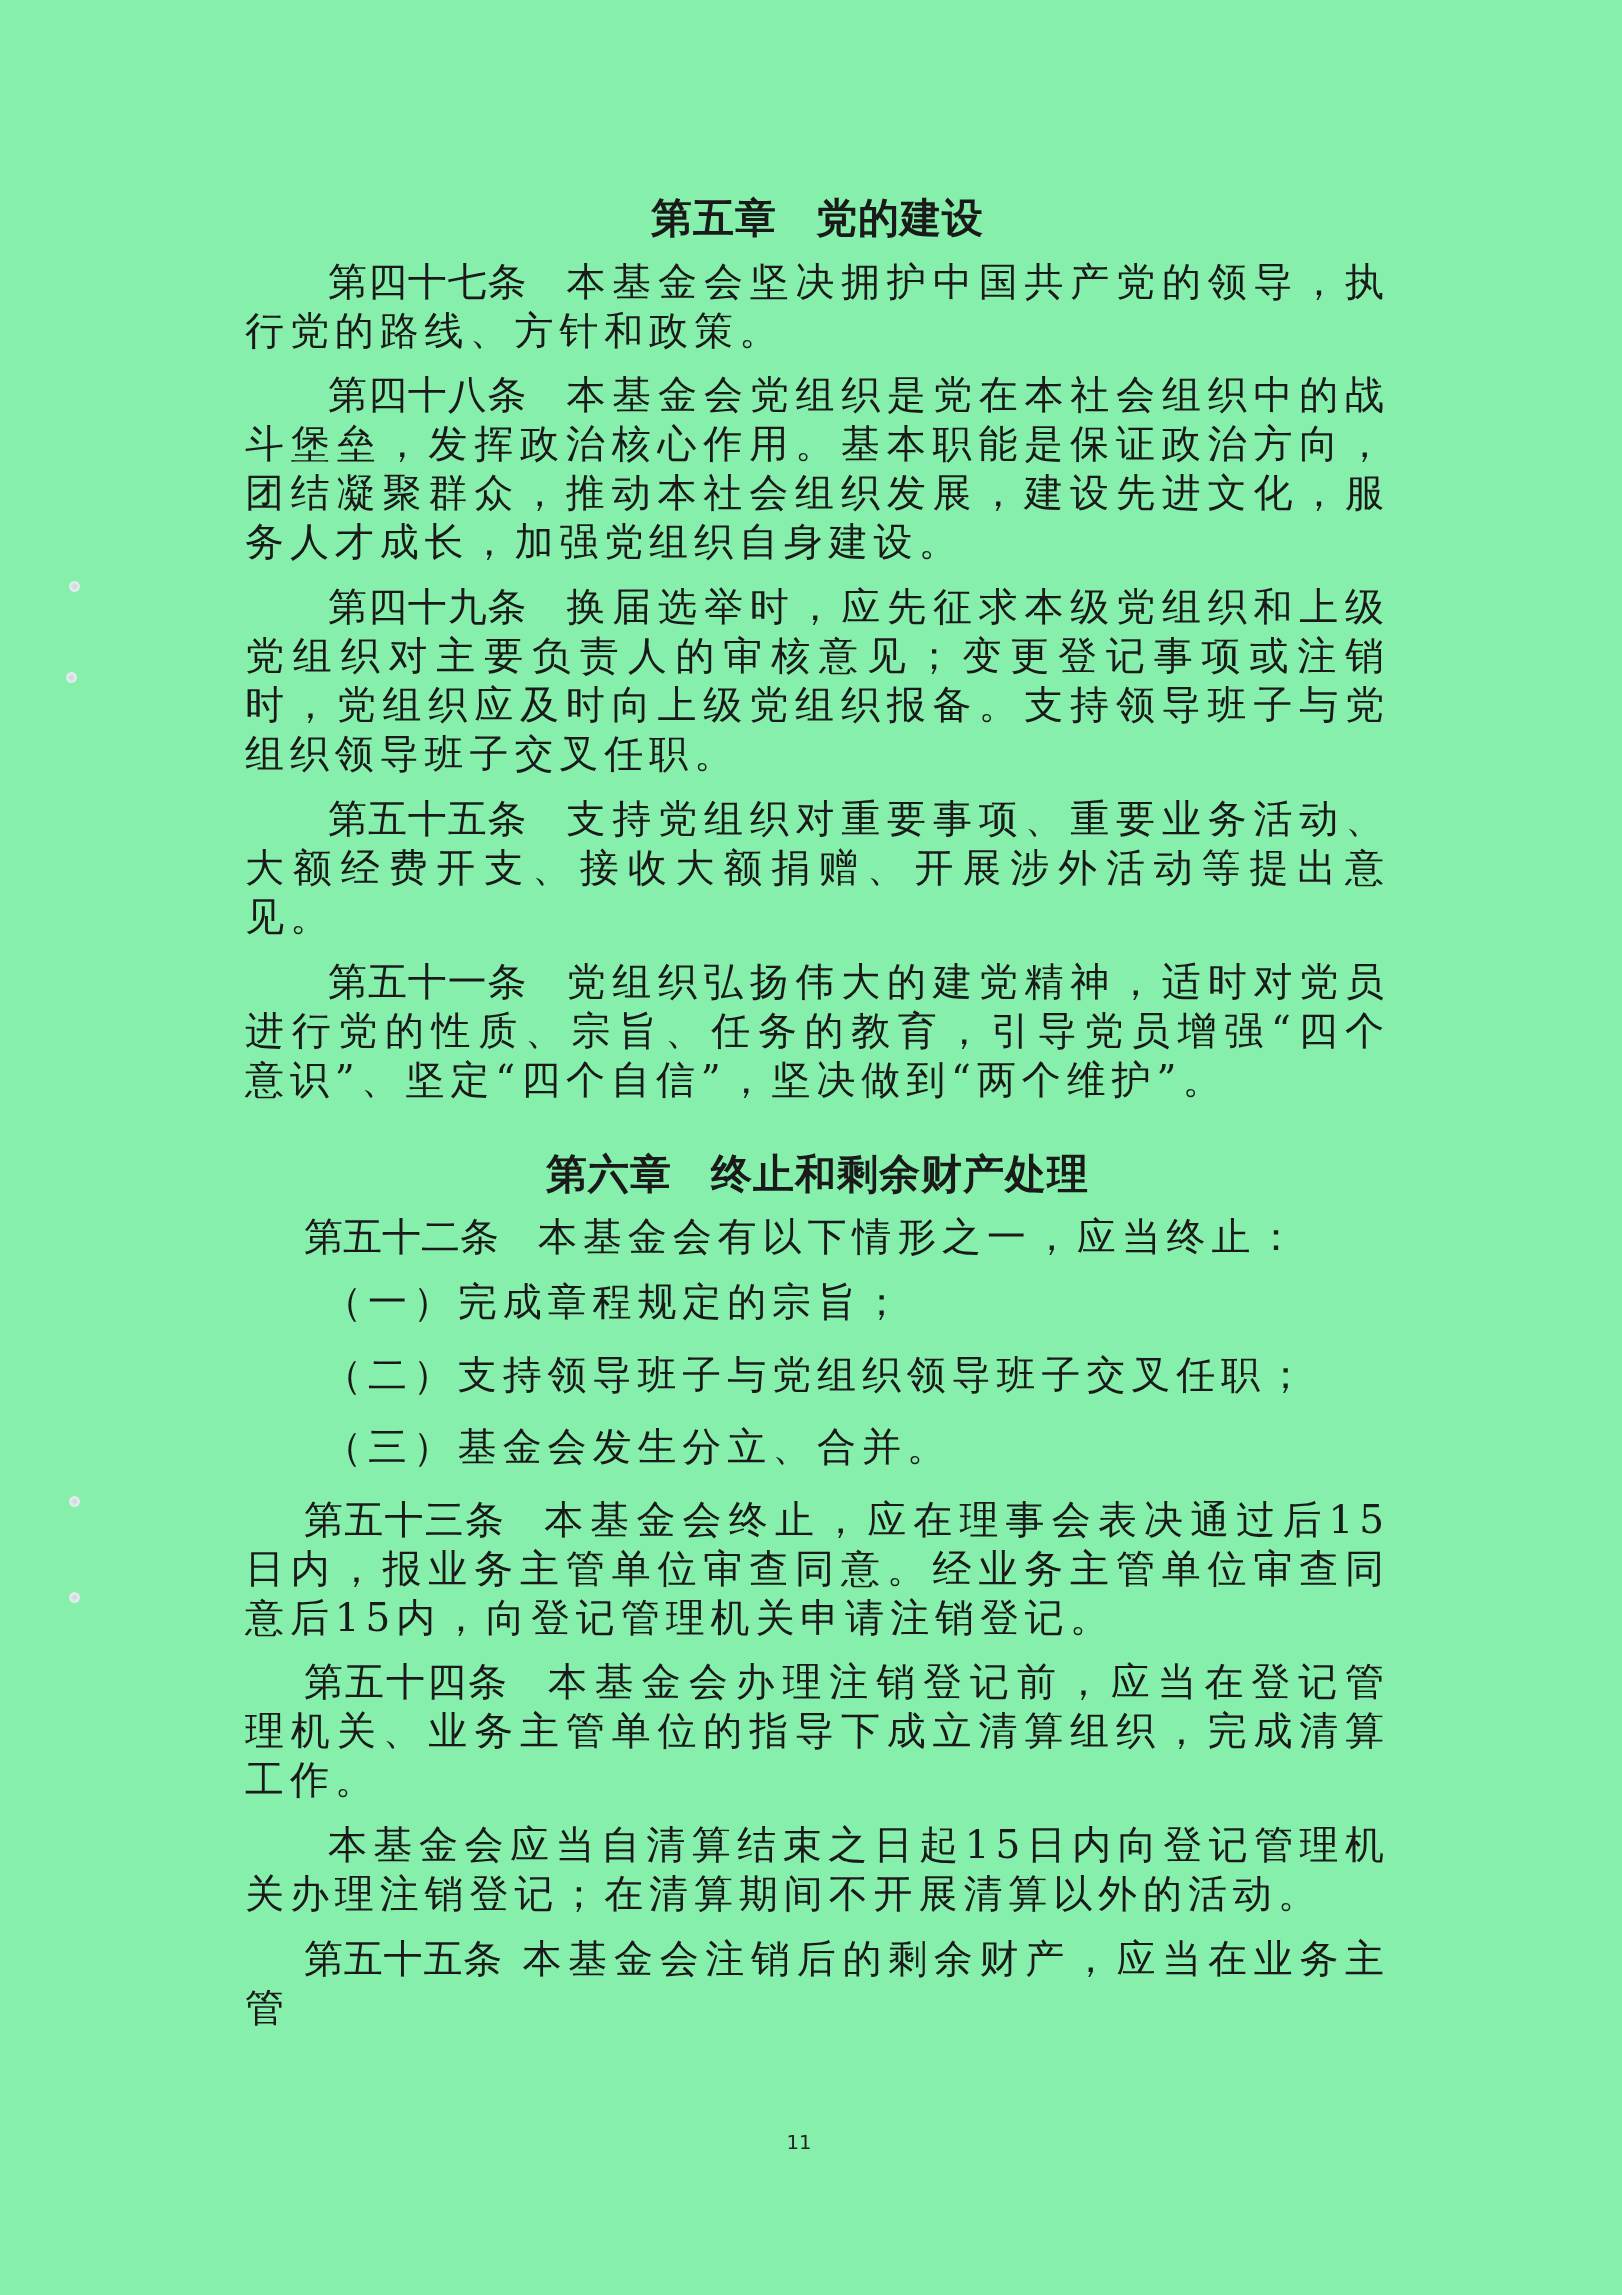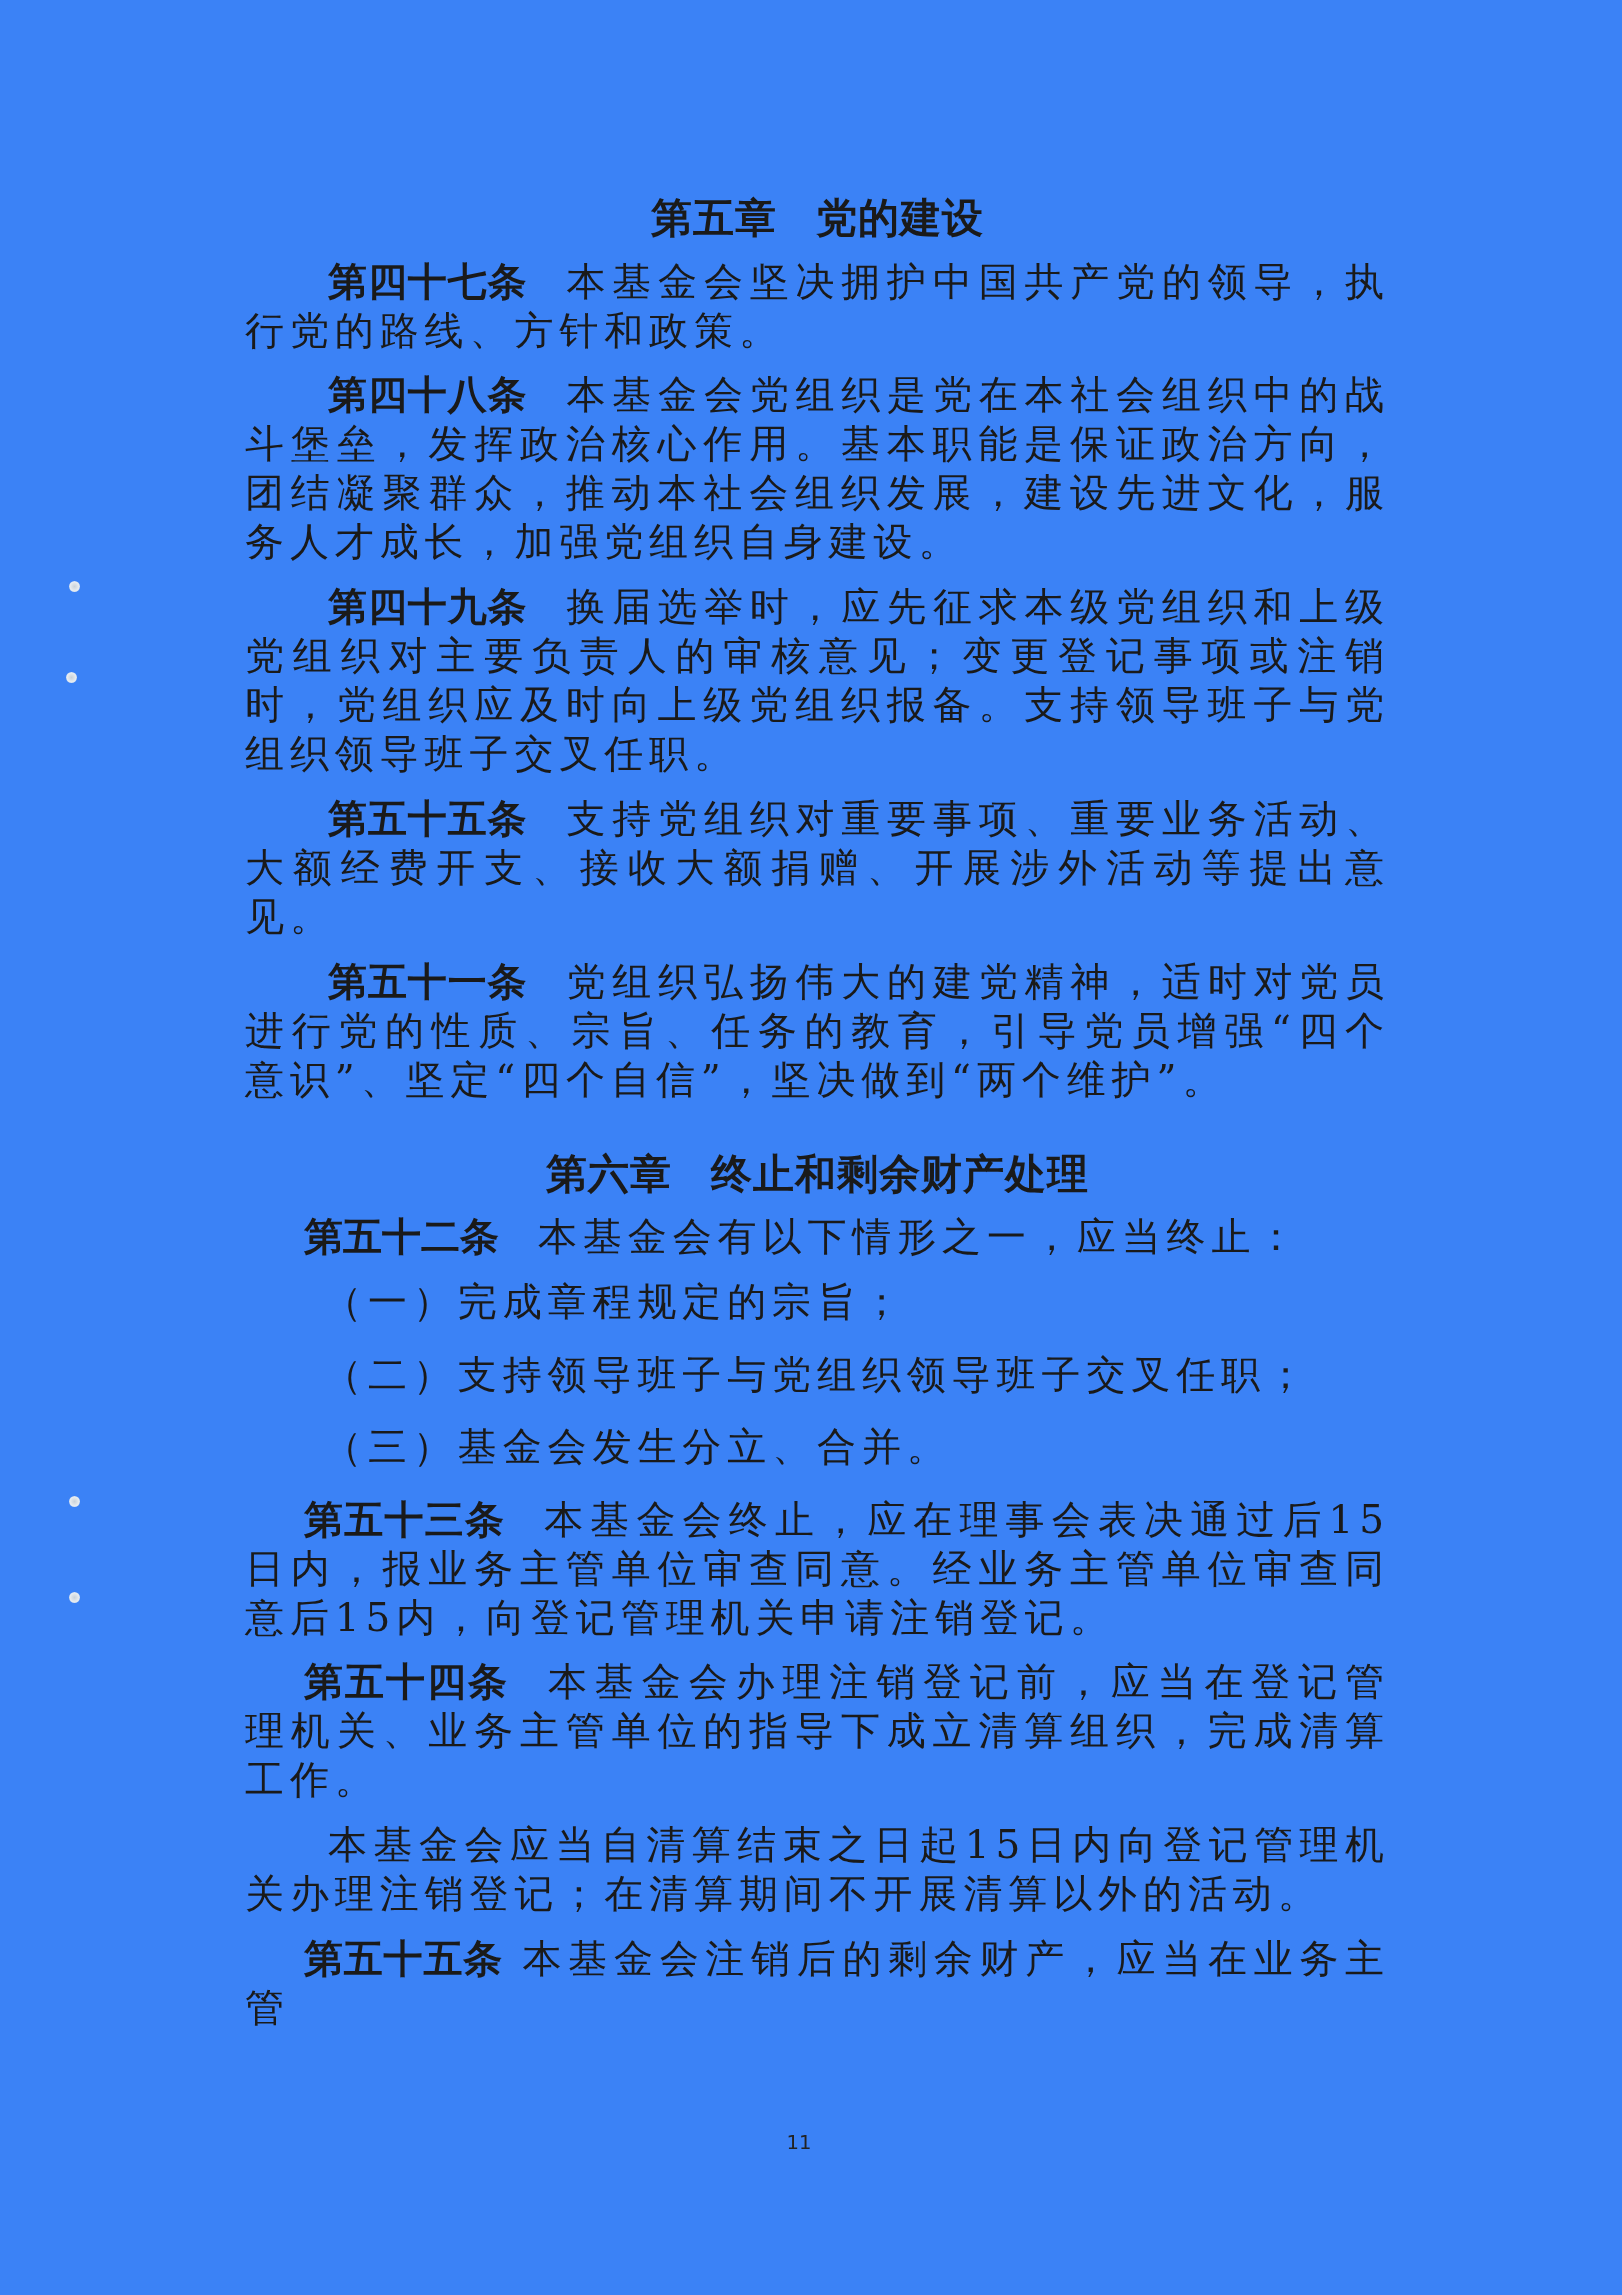--- a/index.html
+++ b/index.html
@@ -1,26 +1,26 @@
 <!DOCTYPE html>
 <html style="font-size:7.8px"><head>
 <meta charset="utf-8">
 <style>
   html, body { margin: 0; padding: 0; background: #ffffff; }
   body { width: 1622px; height: 2295px; position: relative; overflow: hidden;
          font-family: "DejaVu Serif", "Liberation Serif", serif; color: #1a1a1a; }
-  .page { position: absolute; left: 0; top: 0; width: 1622px; height: 2295px; background: #3b82f6; }
+  .page { position: absolute; left: 0; top: 0; width: 1622px; height: 2295px; background: #86efac; }
   .content { position: absolute; left: 245px; top: 191px; width: 1145px; }
   .chapter-title { text-align: center; font-family: "DejaVu Sans", "Liberation Sans", sans-serif;
          font-weight: bold; font-size: 41px; line-height: 54px; letter-spacing: 1px;
          margin: 0 0 11.8px 0; }
   .chapter-title .gap { display: inline-block; width: 39px; }
   .para { font-size: 39px; line-height: 49px; text-align: justify; text-align-last: left;
           letter-spacing: 5.9px; margin: 0 0 15.7px 0; text-indent: 83px; }
-  .para .art { font-family: "DejaVu Sans", "Liberation Sans", sans-serif; font-weight: bold;
+  .para .art { font-family: "DejaVu Sans", "Liberation Sans", sans-serif; font-weight: normal;
           letter-spacing: 0; margin-right: 39px; }
   .item { font-size: 39px; line-height: 49px; letter-spacing: 5.9px; margin: 0 0 23.5px 0;
           padding-left: 83px; text-indent: -4.9px; }
   .chapter-2 { margin-top: 43px; }
   .page-number { position: absolute; left: 0; width: 1598px; top: 2131px; text-align: center;
           font-family: "DejaVu Sans", "Liberation Sans", sans-serif; font-size: 19.6px; color: #222; }
   .scan-mark { position: absolute; width: 10.8px; height: 10.8px; border-radius: 50%;
           background: radial-gradient(circle, #c9d2da 0%, #e8edf1 60%, rgba(255,255,255,0) 100%); }
 </style>
 </head>

